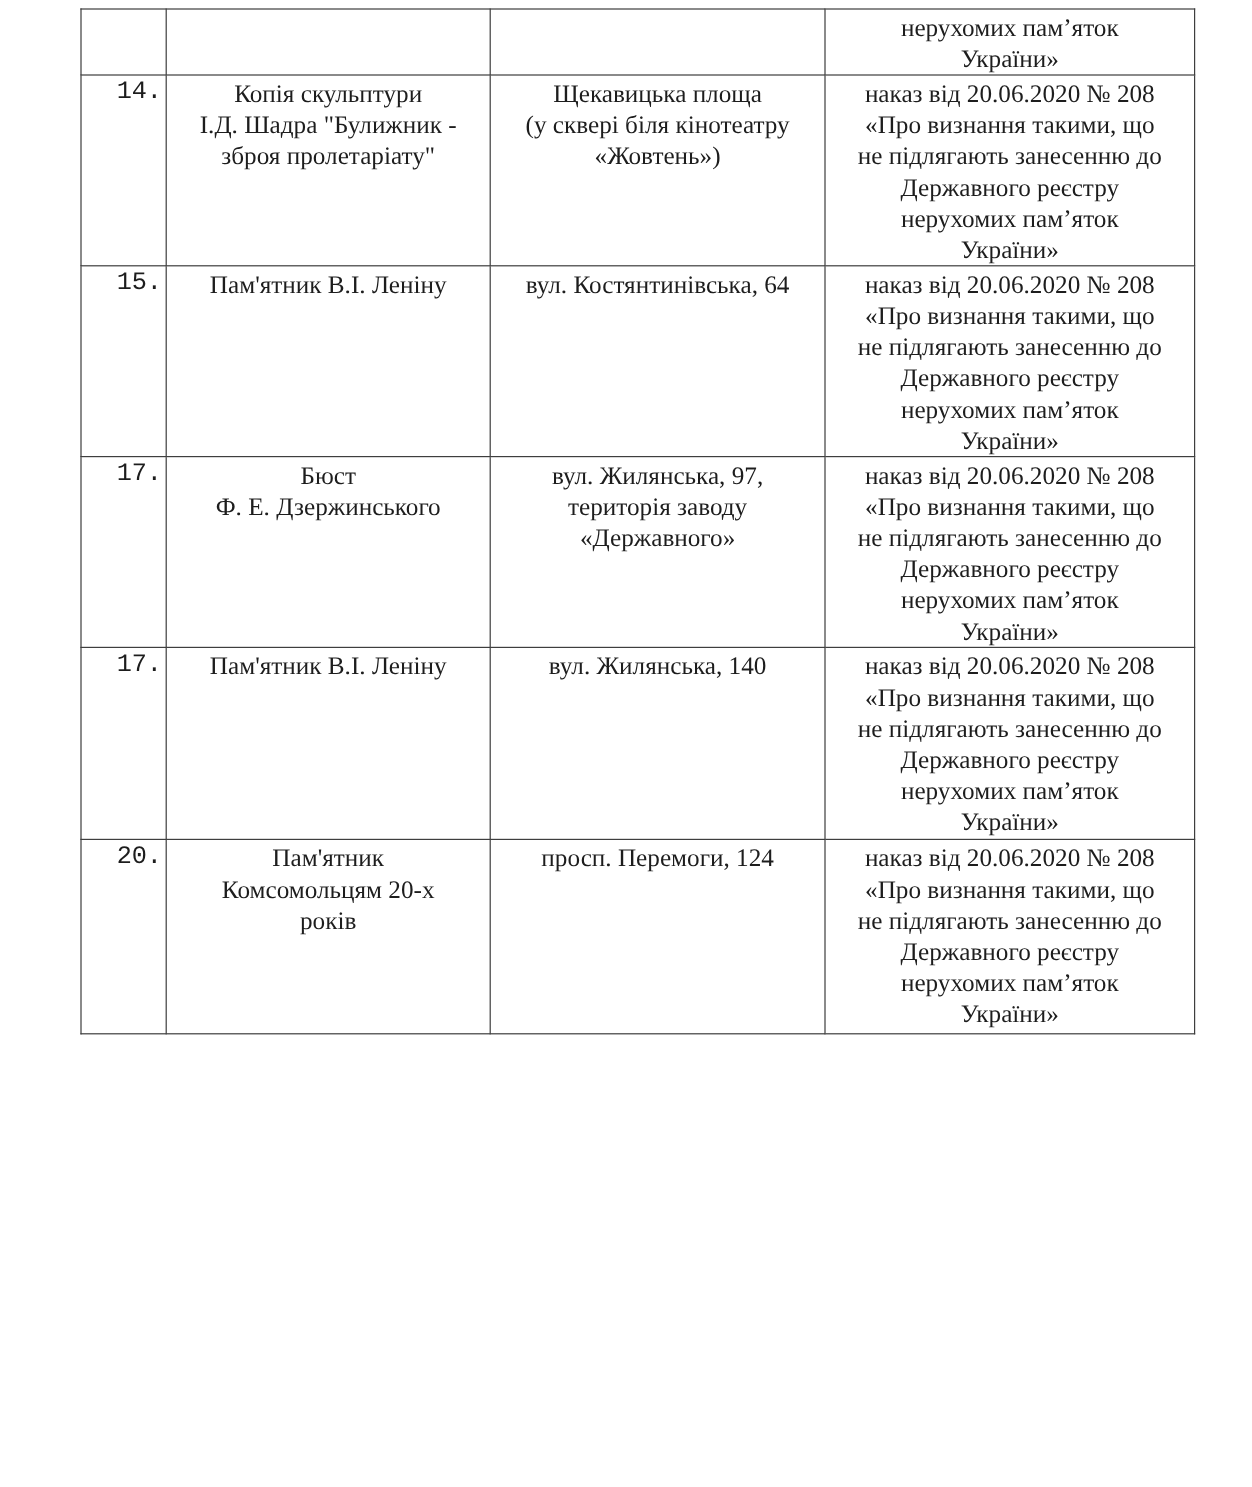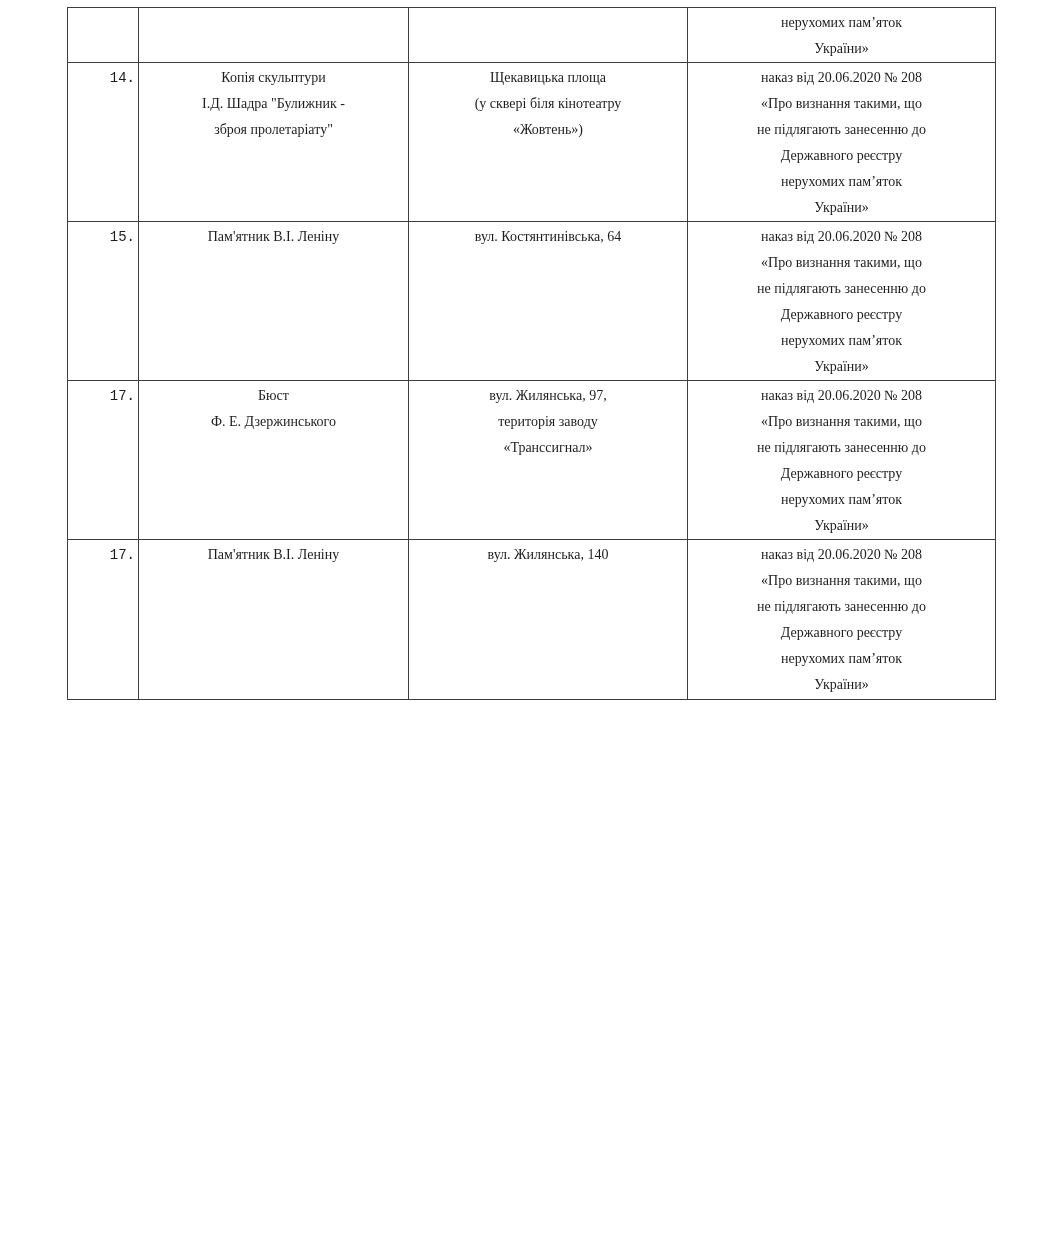--- a/index.html
+++ b/index.html
@@ -20,21 +20,21 @@
     left: 67px;
     top: 7px;
     width: 928px;
     border-collapse: collapse;
     table-layout: fixed;
   }
   table.monuments td {
     border: 1px solid #3e3e3e;
     vertical-align: top;
     text-align: center;
-    font-size: 14px;
+    font-size: 21px;
     line-height: 26px;
     color: #1d1d1d;
     padding: 2px 4px 0 4px;
     white-space: pre-line;
     overflow: hidden;
   }
   table.monuments td.c-num {
     text-align: right;
     padding-right: 3px;
     padding-left: 0;
@@ -94,34 +94,47 @@
 Державного реєстру
 нерухомих пам’яток
 України»</td>
       </tr>
       <tr class="r-16">
         <td class="c-num">17.</td>
         <td>Бюст
 Ф. Е. Дзержинського</td>
         <td>вул. Жилянська, 97,
 територія заводу
-«Транссигнал»</td>
+«Державного»</td>
         <td>наказ від 20.06.2020 № 208
 «Про визнання такими, що
 не підлягають занесенню до
 Державного реєстру
 нерухомих пам’яток
 України»</td>
       </tr>
       <tr class="r-17">
         <td class="c-num">17.</td>
         <td>Пам'ятник В.І. Леніну</td>
         <td>вул. Жилянська, 140</td>
         <td>наказ від 20.06.2020 № 208
 «Про визнання такими, що
 не підлягають занесенню до
 Державного реєстру
 нерухомих пам’яток
 України»</td>
       </tr>
+      <tr class="r-20">
+        <td class="c-num">20.</td>
+        <td>Пам'ятник
+Комсомольцям 20-х
+років</td>
+        <td>просп. Перемоги, 124</td>
+        <td>наказ від 20.06.2020 № 208
+«Про визнання такими, що
+не підлягають занесенню до
+Державного реєстру
+нерухомих пам’яток
+України»</td>
+      </tr>
     </tbody>
   </table>
 </div>
 
 </body></html>

